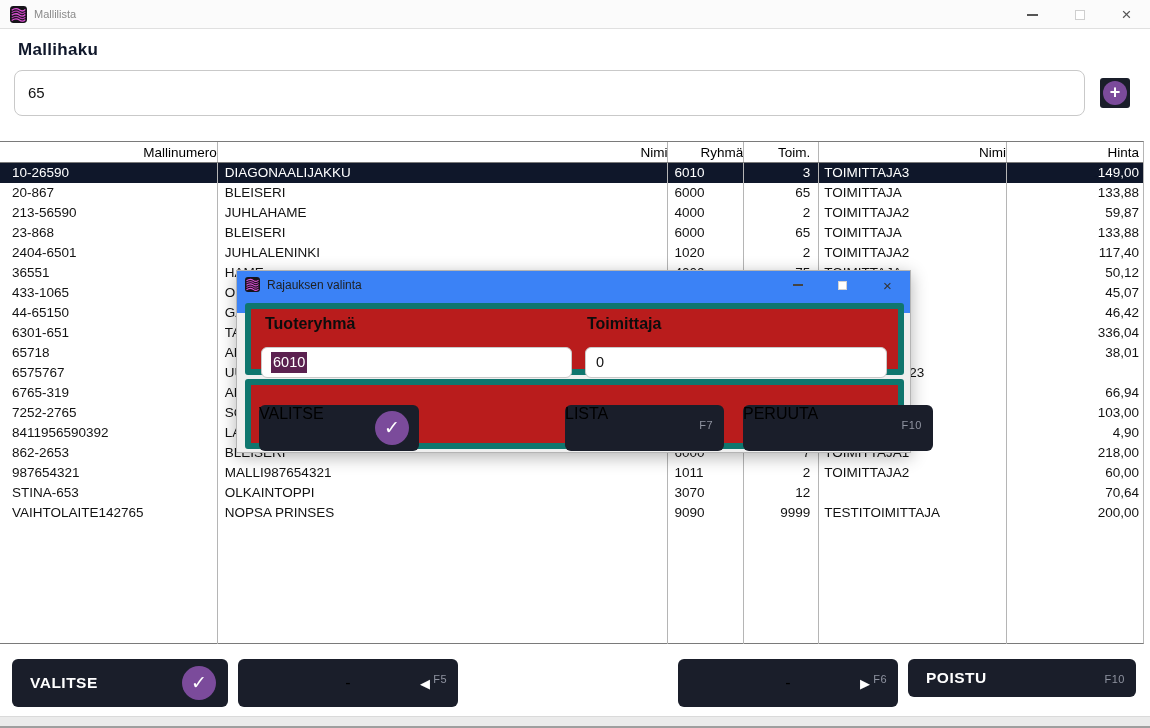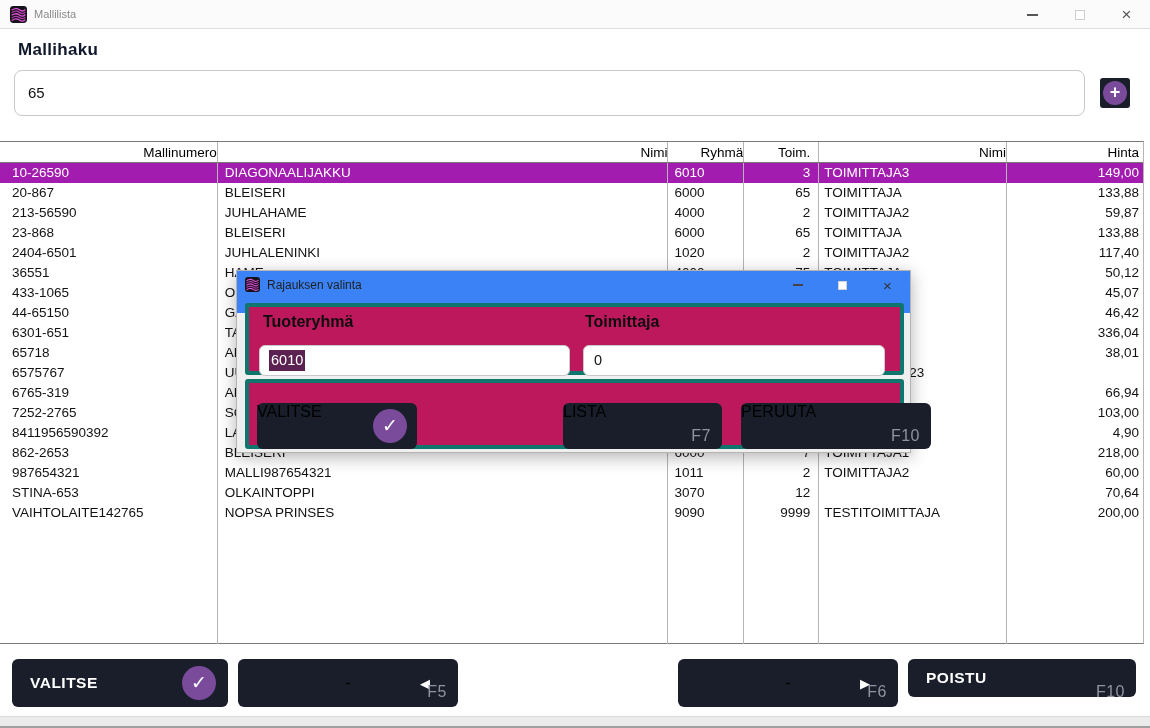--- a/index.html
+++ b/index.html
@@ -28,45 +28,45 @@
   .thead { display:flex; height:21px; border-bottom:1px solid #7a7a7a; }
   .trow { display:flex; height:20px; }
   .cell, .hcell { white-space:nowrap; overflow:hidden; border-right:1px solid #b5b5b5; font-size:13.5px; color:#121212; line-height:20px; }
   .hcell { line-height:21px; color:#000;text-align:right; }
   .c0 { width:218px; padding-left:12px; }
   .c1 { width:451px; padding-left:7px; }
   .c2 { width:76px;  padding-left:6px; }
   .c3 { width:75px;  padding-right:8px; text-align:right; }
   .c4 { width:188px; padding-left:5px; }
   .c5 { width:136px; padding-right:4px; text-align:right; border-right:none; }
-  .trow.selected { background:#a21caf; }
+  .trow.selected { background:#0f172a; }
   .trow.selected .cell { color:#fff; }
   .trow.filler { height:121px; }
 
   
   .footer { position:absolute; left:0; top:645px; width:1150px; height:67px; background:#fff; }
   .dark-btn { position:absolute; background:#1a1e2a; border-radius:6px; color:#fff; cursor:pointer; }
   .dark-btn .btn-label { position:absolute; left:18px; top:0; bottom:0; display:flex; align-items:center; font-size:15.5px; font-weight:bold; letter-spacing:.5px; color:#fff; }
-  .fkey { position:absolute; top:24px; right:11px; font-size:16px; color:#8f93a0; letter-spacing:.5px; }
+  .fkey { position:absolute; top:14px; right:11px; font-size:11px; color:#8f93a0; letter-spacing:.5px; }
   .check-circle { position:absolute; right:12px; top:7px; width:34px; height:34px; border-radius:50%; background:#7b4b9b; color:#fff; font-size:19px; font-weight:bold; text-align:center; line-height:33px; }
   .dash-label { position:absolute; left:0; right:0; top:0; bottom:0; display:flex; align-items:center; justify-content:center; font-size:16px; color:#000; }
   .arrow { position:absolute; right:28px; top:0; bottom:0; display:flex; align-items:center; font-size:13px; color:#fff; }
   .bottom-strip { position:absolute; left:0; top:716px; width:1150px; height:12px; background:#ebebeb; border-top:1px solid #dadada; border-bottom:2px solid #9f9f9f; }
 
   
   .dialog { position:absolute; left:236px; top:270px; width:675px; height:183px; background:#efefef; border:1px solid #b4b4b4; box-shadow:0 4px 16px rgba(0,0,0,.3); z-index:10; }
   .dlg-titlebar { position:absolute; left:0; top:0; right:0; height:42px; background:#3b82f6; }
   .dlg-logo { position:absolute; left:8px; top:6px; width:15px; height:15px; }
   .dlg-title { position:absolute; left:30px; top:0; line-height:28px; font-size:12px; color:#1f1f1f; }
   .dlg-controls { position:absolute; right:0; top:0; height:28px; display:flex; }
   .dlg-btn { width:45px; height:28px; display:flex; align-items:center; justify-content:center; cursor:default; }
   .dlg-min { display:block; width:10px; height:2px; background:#444; }
   .dlg-max { display:block; width:9px; height:9px; border:1px solid #d2d2d2; background:#fff; }
   .dlg-close { font-size:15px; color:#333; }
-  .dlg-card { position:absolute; background:#be185d; border:4px solid #0f766e; border-radius:3px; }
+  .dlg-card { position:absolute; background:#b91c1c; border:6px solid #0f766e; border-radius:3px; }
   .card-fields { left:8px; top:32px; width:659px; height:72px; }
   .card-buttons { left:8px; top:108px; width:659px; height:70px; }
   .field-label { position:absolute; top:6px; font-size:16px; font-weight:bold; color:#0d0d0d; }
   .lbl-0 { left:14px; } .lbl-1 { left:336px; }
   .dlg-input { position:absolute; top:38px; height:31px; border:1px solid #c9c9c9; border-radius:6px; background:#fff; font-size:14.5px; line-height:29px; color:#111; }
   .inp-0 { left:10px; width:311px; }
   .inp-1 { left:334px; width:302px; padding-left:10px; }
   .sel-text { display:inline-block; background:#5b2150; color:#fff; padding:0 2px; margin-left:9px; line-height:21px; margin-top:4px; vertical-align:top; }
   .dlg-dark-btn { position:absolute; top:20px; height:46px; background:#1a1e2a; border-radius:6px; cursor:pointer; }
   .btn-valitse-dlg { left:8px;   width:160px; }

